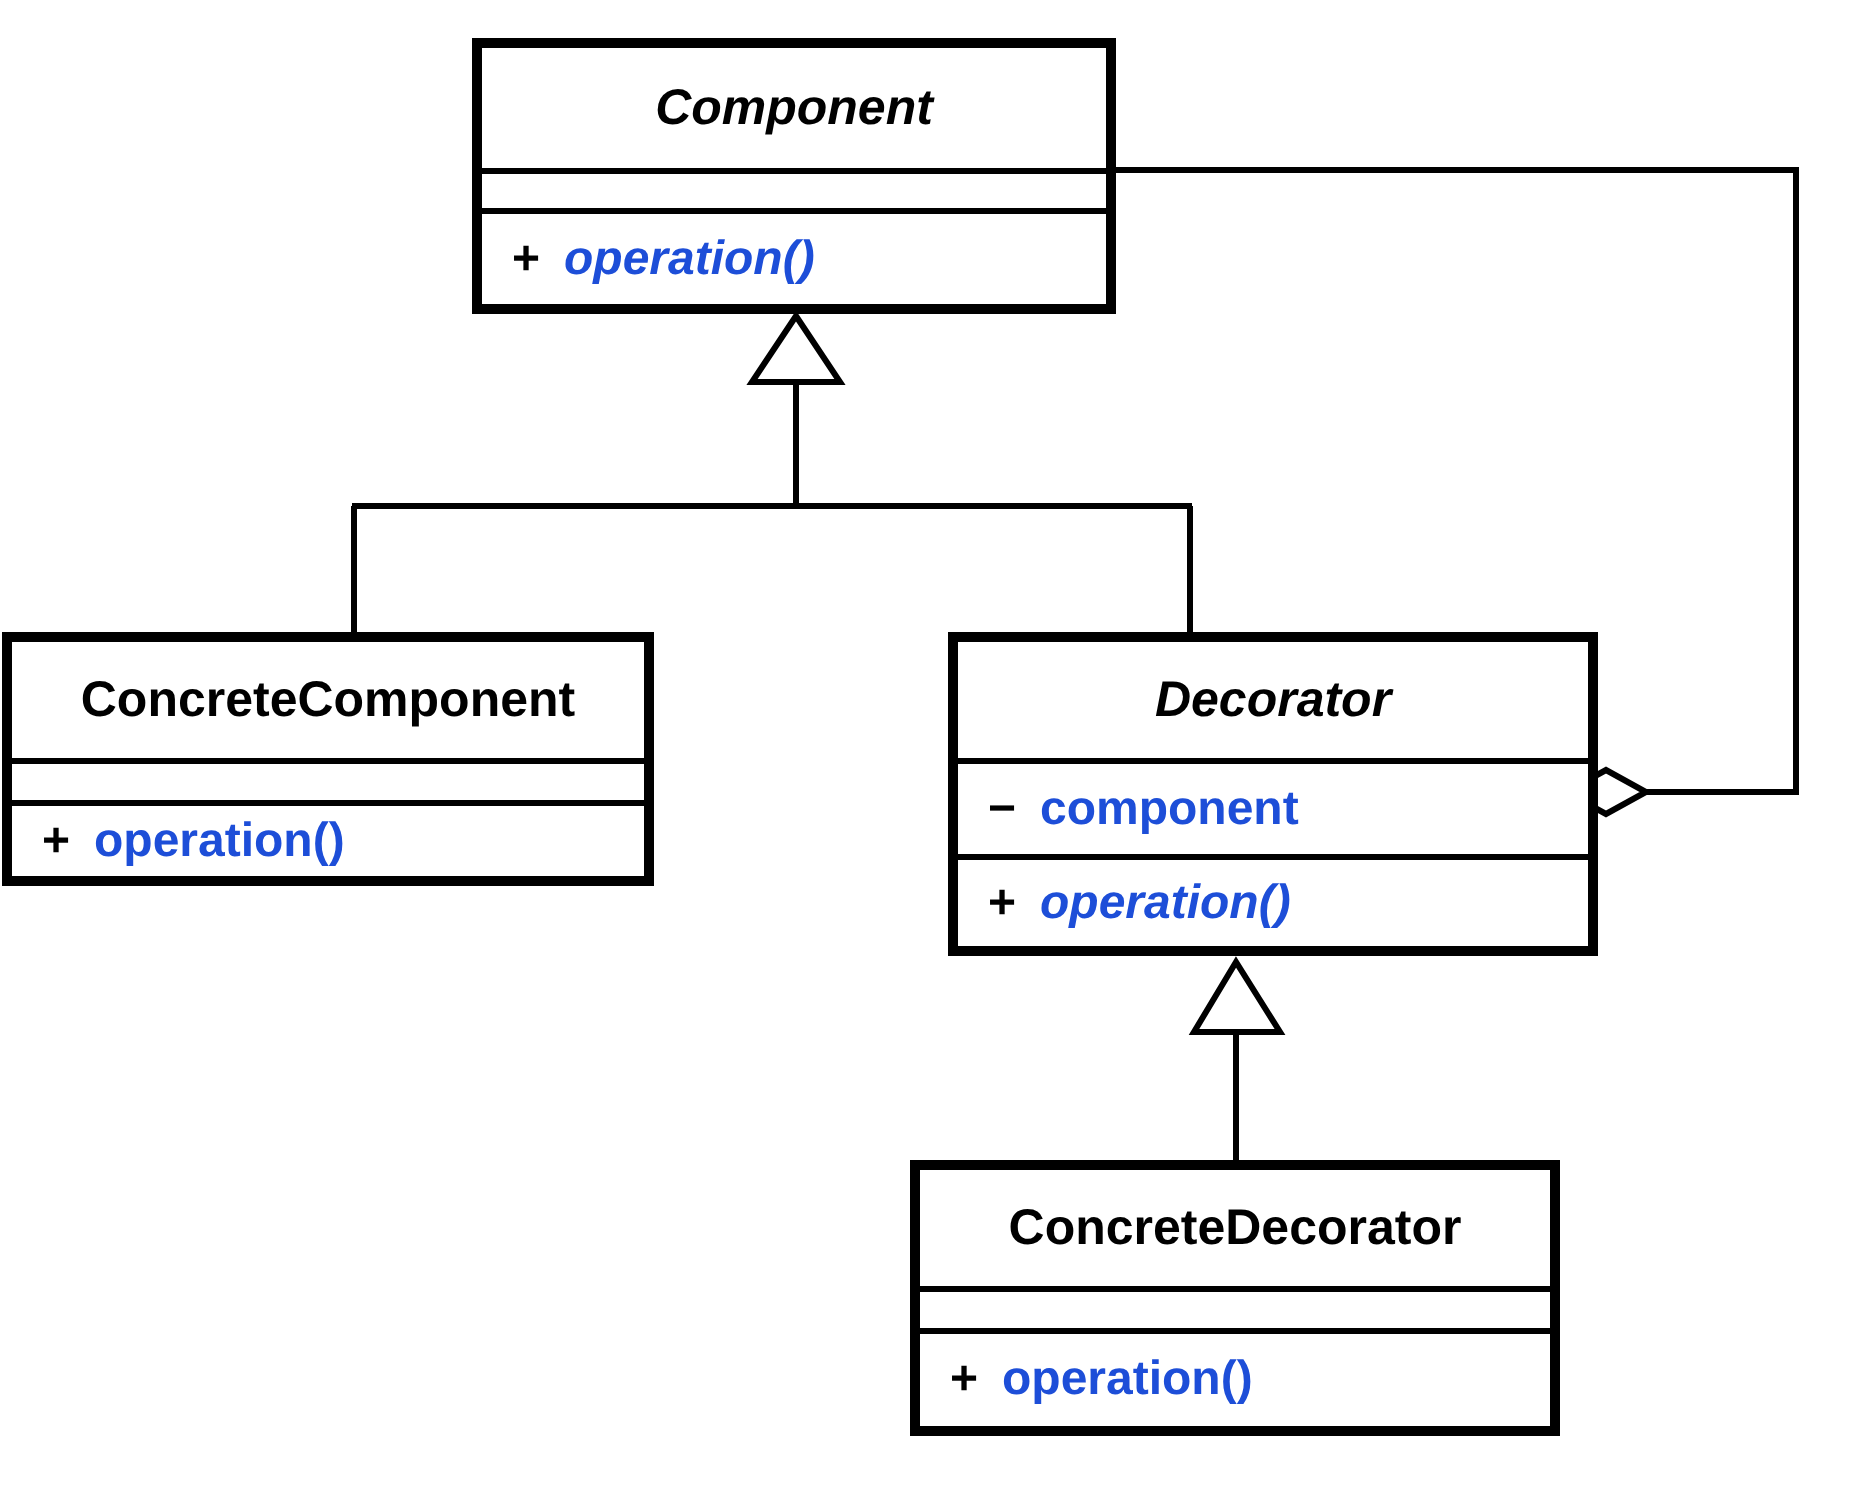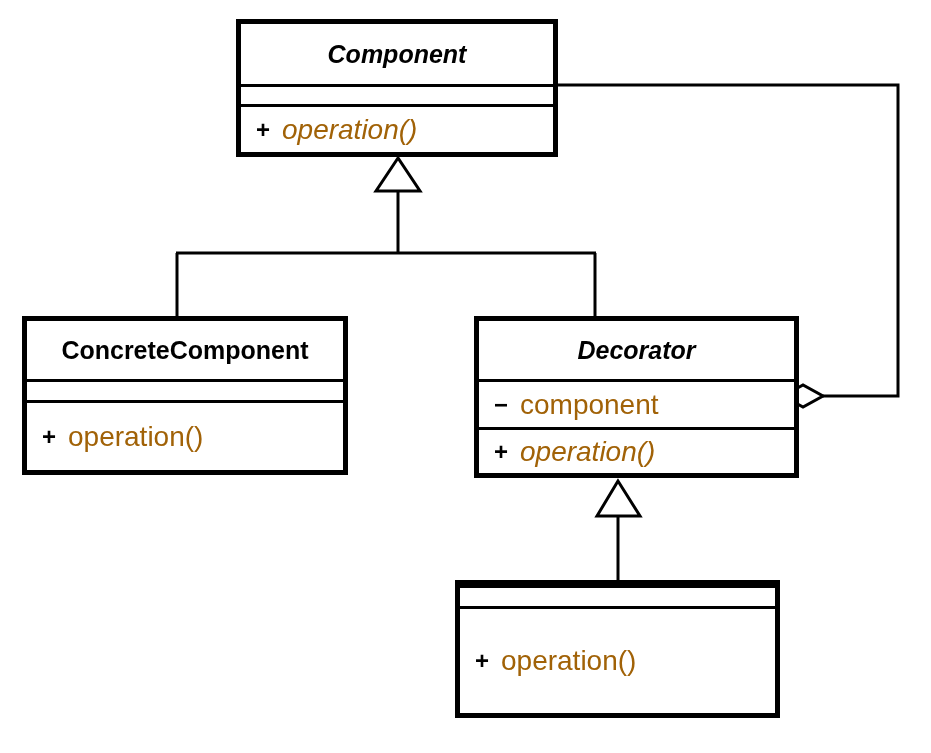--- a/index.html
+++ b/index.html
@@ -69,38 +69,39 @@
   }
   .visibility {
     font-weight: bold;
     font-size: 24px;
     line-height: 1;
     color: #000000;
     width: 26px;
     display: inline-block;
   }
   .member-text {
-    font-size: 28px;
-    color: #a16207;
+    font-size: 24px;
+    color: #1d4ed8;
     font-style: normal;
+    font-weight: bold;
   }
   .member-text.abstract-member {
     font-style: italic;
   }
 
   
   #class-component {
     left: 236px;  top: 19px;  width: 322px; height: 138px;
   }
   #class-component .class-name-compartment { height: 60px; }
   #class-component .attributes-compartment { height: 20px; }
   #class-component .operations-compartment { flex: 1 1 auto; }
 
   #class-concretecomponent {
-    left: 22px;   top: 316px; width: 326px; height: 159px;
+    left: 1px;   top: 316px; width: 326px; height: 127px;
   }
   #class-concretecomponent .class-name-compartment { height: 58px; }
   #class-concretecomponent .attributes-compartment { height: 21px; }
   #class-concretecomponent .operations-compartment { flex: 1 1 auto; }
 
   #class-decorator {
     left: 474px;  top: 316px; width: 325px; height: 162px;
   }
   #class-decorator .class-name-compartment { height: 58px; }
   #class-decorator .attributes-compartment { height: 48px; }
@@ -179,20 +180,21 @@
     </div>
     <div class="operations-compartment">
       <div class="member-row">
         <span class="visibility">+</span>
         <span class="member-text abstract-member">operation()</span>
       </div>
     </div>
   </div>
 
   <div class="uml-class" id="class-concretedecorator">
+    <div class="class-name-compartment">ConcreteDecorator</div>
     <div class="attributes-compartment empty-compartment"></div>
     <div class="operations-compartment">
       <div class="member-row">
         <span class="visibility">+</span>
         <span class="member-text">operation()</span>
       </div>
     </div>
   </div>
 
 </div>

